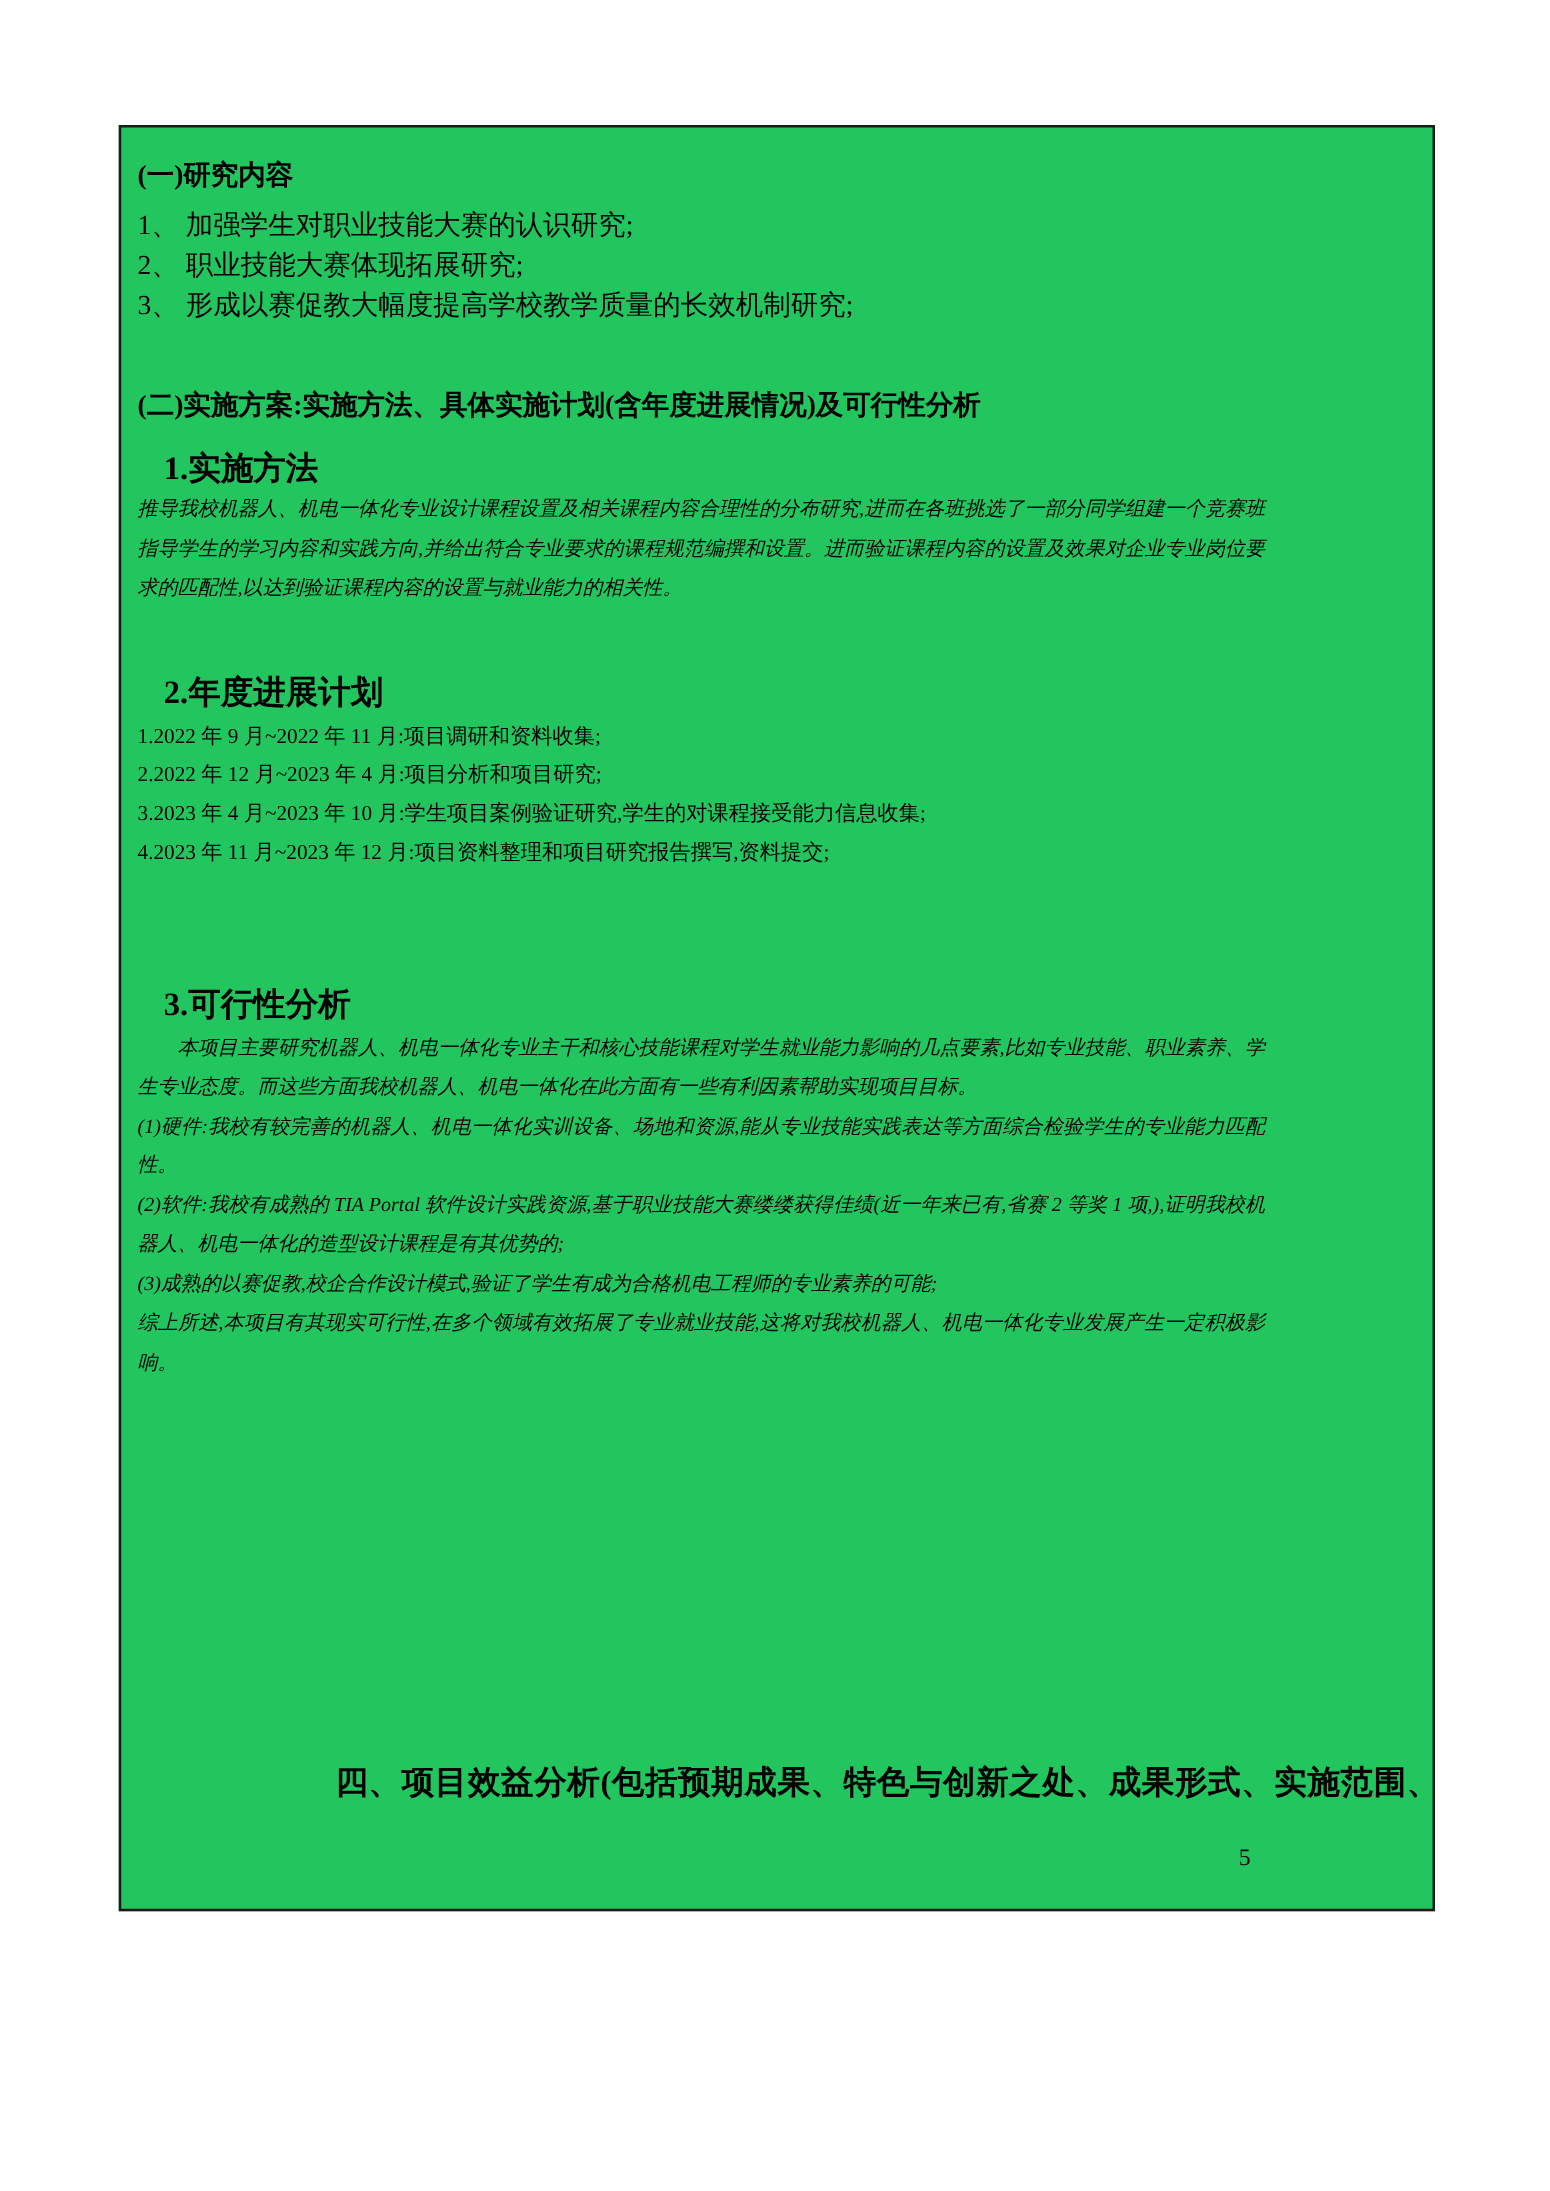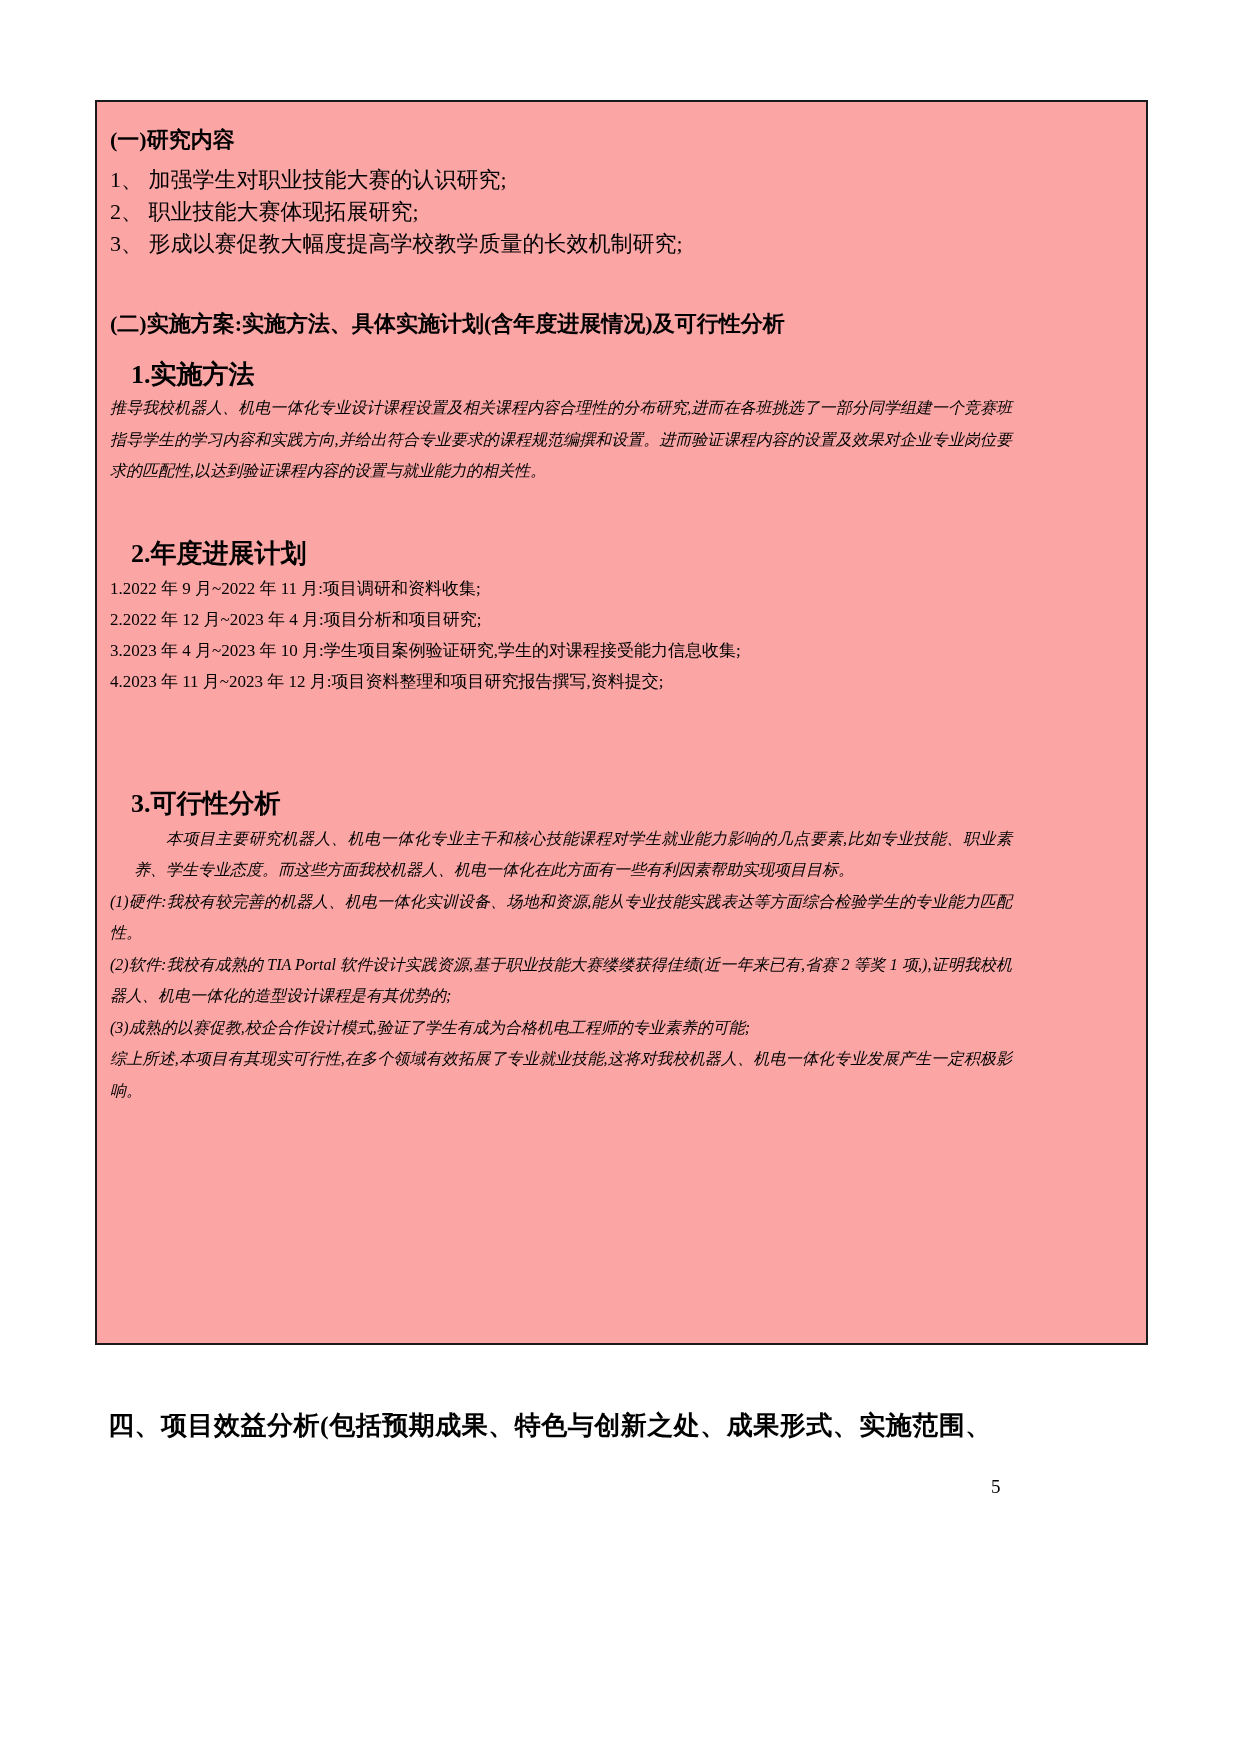--- a/index.html
+++ b/index.html
@@ -11,24 +11,24 @@
     background: #ffffff;
     color: #000000;
     font-family: "Liberation Serif", "DejaVu Serif", serif;
     overflow: hidden;
   }
   .doc-box {
     position: absolute;
     left: 95px;
     top: 100px;
     width: 1053px;
-    height: 1245px;
+    height: 1429px;
     border: 2px solid #1b1b1b;
     padding: 22px 134px 0 13px;
-    background: #fca5a5;
+    background: #22c55e;
   }
   .sec-heading {
     font-size: 22px;
     font-weight: bold;
     line-height: 32px;
     margin: 0 0 8px 0;
   }
   .sec-heading.second {
     margin-top: 48px;
     margin-bottom: 0;
@@ -46,35 +46,36 @@
   }
   .sub-heading.schedule { margin-top: 52px; margin-bottom: 4px; }
   .sub-heading.feas { margin-top: 92px; margin-bottom: 4px; }
   .para {
     font-size: 16px;
     line-height: 31.5px;
     text-align: justify;
     margin: 0;
     font-style: italic;
   }
-  .para.indent { text-indent: 2em; margin-left: 24px; }
+  .para.indent { text-indent: 2em; }
   .sched-line {
     font-size: 17px;
     line-height: 31px;
     white-space: nowrap;
   }
   .footer-heading {
     position: absolute;
-    left: 108px;
+    left: 92px;
     top: 1408px;
     width: 1060px;
     font-size: 26px;
     font-weight: bold;
     line-height: 36px;
     letter-spacing: 0.5px;
+    text-align: right;
   }
   .page-number {
     position: absolute;
     left: 991px;
     top: 1476px;
     font-size: 19px;
     line-height: 22px;
   }
 </style>
 </head>

